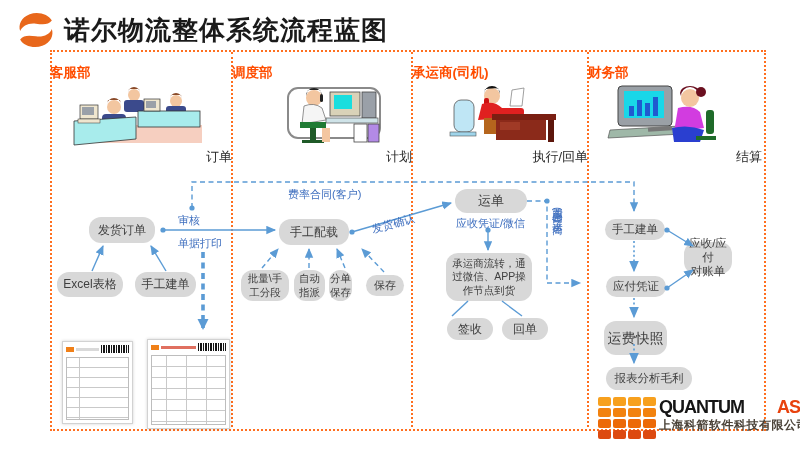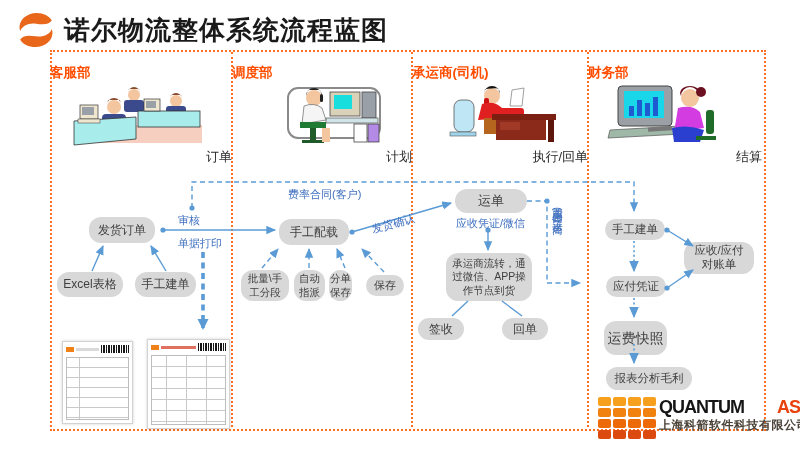--- a/index.html
+++ b/index.html
@@ -160,24 +160,24 @@
 工分段</div>
 <div class="node sm" style="left:294px;top:270px;width:31px;height:31px">自动
 指派</div>
 <div class="node sm" style="left:329px;top:270px;width:23px;height:31px">分单
 保存</div>
 <div class="node" style="left:366px;top:275px;width:38px;height:21px;font-size:11px">保存</div>
 <div class="node" style="left:455px;top:189px;width:72px;height:24px;font-size:13px">运单</div>
 <div class="node sm" style="left:446px;top:253px;width:86px;height:48px">承运商流转，通
 过微信、APP操
 作节点到货</div>
-<div class="node" style="left:418px;top:318px;width:46px;height:22px">签收</div>
+<div class="node" style="left:447px;top:318px;width:46px;height:22px">签收</div>
 <div class="node" style="left:502px;top:318px;width:46px;height:22px">回单</div>
 <div class="node" style="left:605px;top:219px;width:60px;height:21px;font-size:11.5px">手工建单</div>
-<div class="node" style="left:684px;top:242px;width:70px;height:32px;font-size:11.5px">应收/应付
+<div class="node" style="left:684px;top:242px;width:48px;height:32px;font-size:11.5px">应收/应付
 对账单</div>
 <div class="node" style="left:606px;top:276px;width:60px;height:21px;font-size:11.5px">应付凭证</div>
 <div class="node" style="left:604px;top:321px;width:63px;height:34px;font-size:14px">运费快照</div>
 <div class="node" style="left:606px;top:367px;width:86px;height:23px;font-size:11.5px">报表分析毛利</div>
 
 <div class="lbl" style="left:178px;top:213px">审核</div>
 <div class="lbl" style="left:178px;top:236px">单据打印</div>
 <div class="lbl" style="left:288px;top:187px">费率合同(客户)</div>
 <div class="lbl" style="left:372px;top:222px;transform:rotate(-15deg);transform-origin:left center">发货确认</div>
 <div class="lbl" style="left:456px;top:216px">应收凭证/微信</div>

